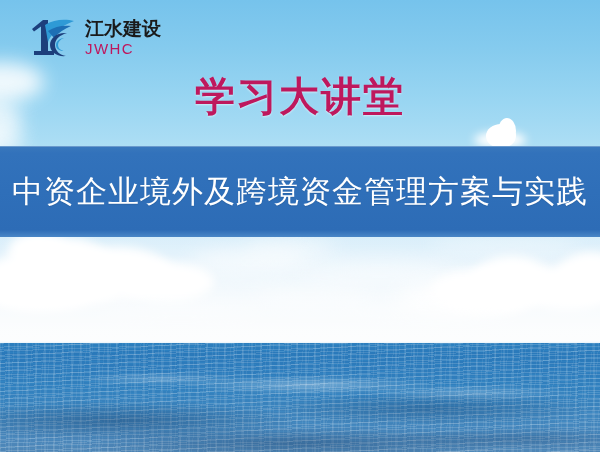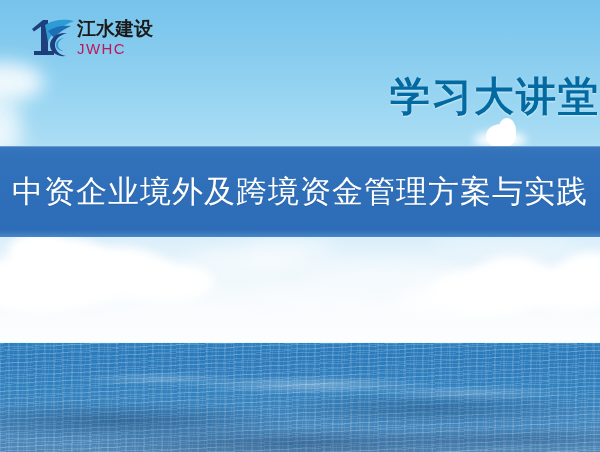--- a/index.html
+++ b/index.html
@@ -149,34 +149,34 @@
     line-height:1;
     letter-spacing:1px;
     white-space:nowrap;
     font-weight:400;
     text-shadow:0 1px 1px rgba(0,0,0,.10);
   }
 
   
   .main-title{
     position:absolute;left:0;top:76px;width:600px;
-    text-align:right;
-    color:#0369a1;
+    text-align:center;
+    color:#be185d;
     font-family:"Liberation Sans","DejaVu Sans",sans-serif;
     font-size:40px;
     font-weight:bold;
     letter-spacing:2px;
     line-height:1;
     text-shadow:0 1px 2px rgba(255,255,255,.55);
   }
 
   
   .logo{
     position:absolute;left:28px;top:16px;
-    display:flex;align-items:center;gap:1px;
+    display:flex;align-items:center;gap:9px;
   }
   .logo-mark{width:48px;height:44px;display:block;}
   .logo-words{display:flex;flex-direction:column;justify-content:center;line-height:1;}
   .logo-cn{
     font-family:"Liberation Sans","DejaVu Sans",sans-serif;
     font-size:19px;font-weight:bold;color:#1a1a1a;
     letter-spacing:0px;line-height:1.05;
   }
   .logo-en{
     font-family:"Liberation Sans","DejaVu Sans",sans-serif;

